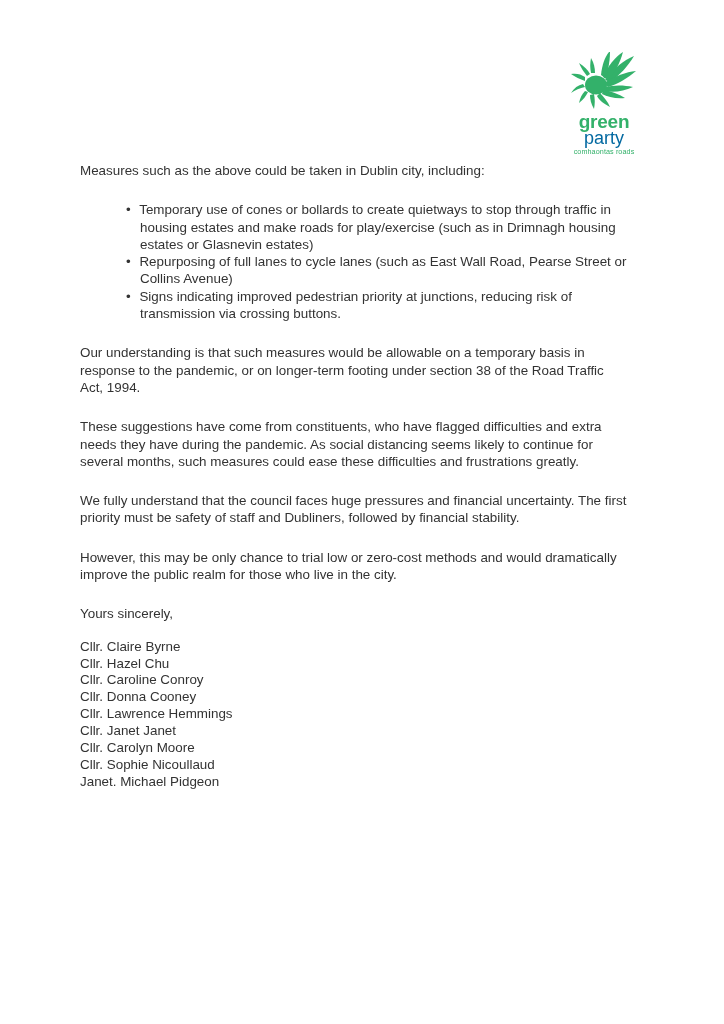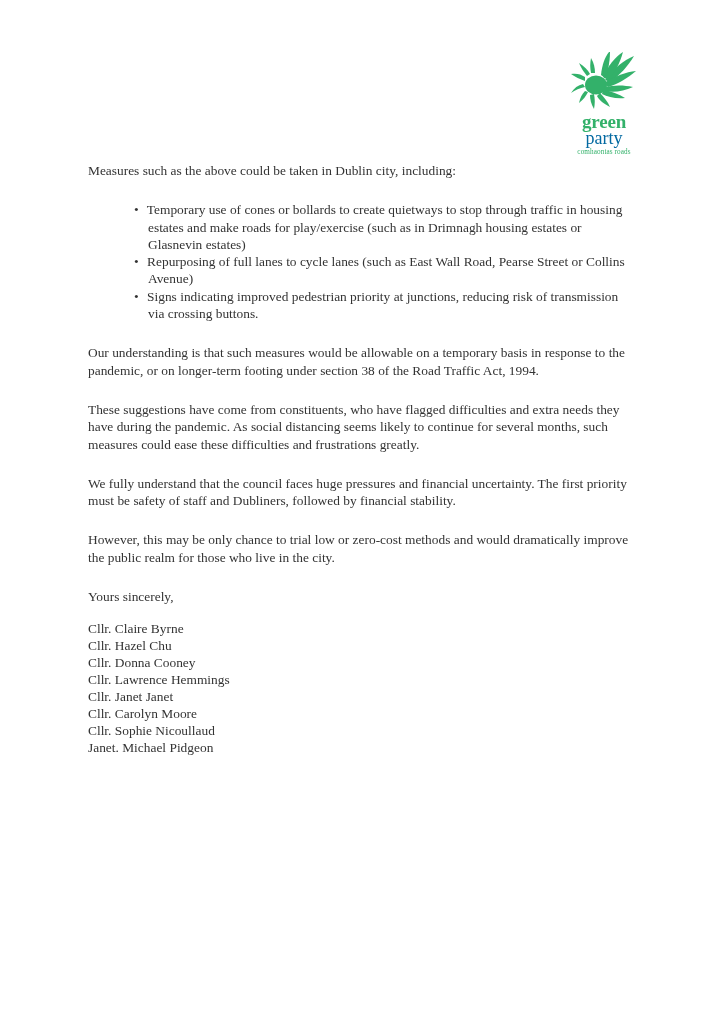--- a/index.html
+++ b/index.html
@@ -14,21 +14,20 @@
     font-family: "Liberation Sans", sans-serif;
     color: #333333;
     overflow: hidden;
   }
 
   .page {
     position: relative;
     width: 724px;
     height: 740px;
     background: #ffffff;
-    font-family: Liberation Serif, serif;
   }
 
   
   .logo-block {
     position: absolute;
     top: 52px;
     left: 556px;
     width: 96px;
     text-align: center;
   }
@@ -56,21 +55,21 @@
     line-height: 10px;
     letter-spacing: 0.1px;
     color: #33b16a;
     margin-top: 1px;
   }
 
   
   .content {
     position: absolute;
     top: 162px;
-    left: 88px;
+    left: 80px;
     width: 548px;
   }
 
   .para {
     font-size: 13.4px;
     line-height: 17.3px;
     color: #333333;
     margin: 0;
   }
   .gap-intro  { margin-bottom: 22px; }
@@ -168,20 +167,21 @@
     <p class="para gap-para">Our understanding is that such measures would be allowable on a temporary basis in response to the pandemic, or on longer-term footing under section 38 of the Road Traffic Act, 1994.</p>
     <p class="para gap-para">These suggestions have come from constituents, who have flagged difficulties and extra needs they have during the pandemic. As social distancing seems likely to continue for several months, such measures could ease these difficulties and frustrations greatly.</p>
     <p class="para gap-para">We fully understand that the council faces huge pressures and financial uncertainty. The first priority must be safety of staff and Dubliners, followed by financial stability.</p>
     <p class="para gap-para">However, this may be only chance to trial low or zero-cost methods and would dramatically improve the public realm for those who live in the city.</p>
 
     <p class="para signoff">Yours sincerely,</p>
 
     <ul class="names">
       <li>Cllr. Claire Byrne</li>
       <li>Cllr. Hazel Chu</li>
+      <li>Cllr. Caroline Conroy</li>
       <li>Cllr. Donna Cooney</li>
       <li>Cllr. Lawrence Hemmings</li>
       <li>Cllr. Janet Janet</li>
       <li>Cllr. Carolyn Moore</li>
       <li>Cllr. Sophie Nicoullaud</li>
       <li>Janet. Michael Pidgeon</li>
     </ul>
 
   </div>
 </div>

